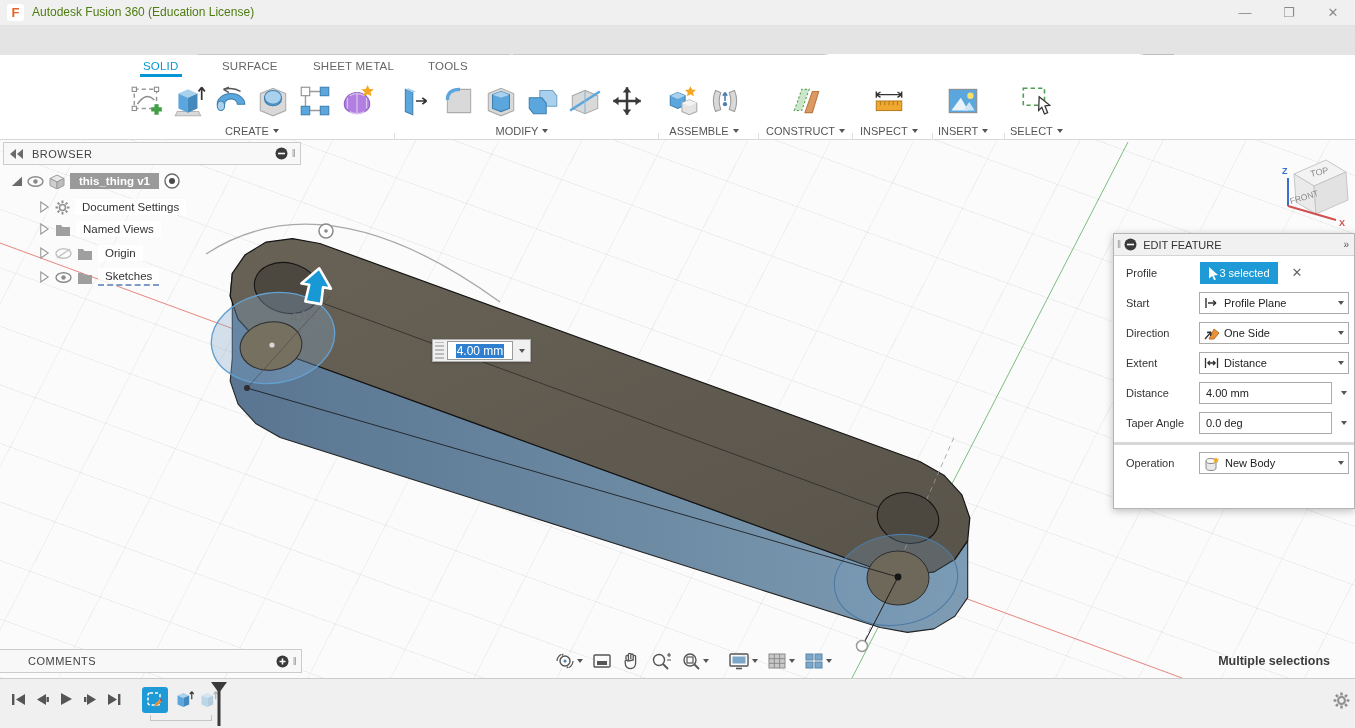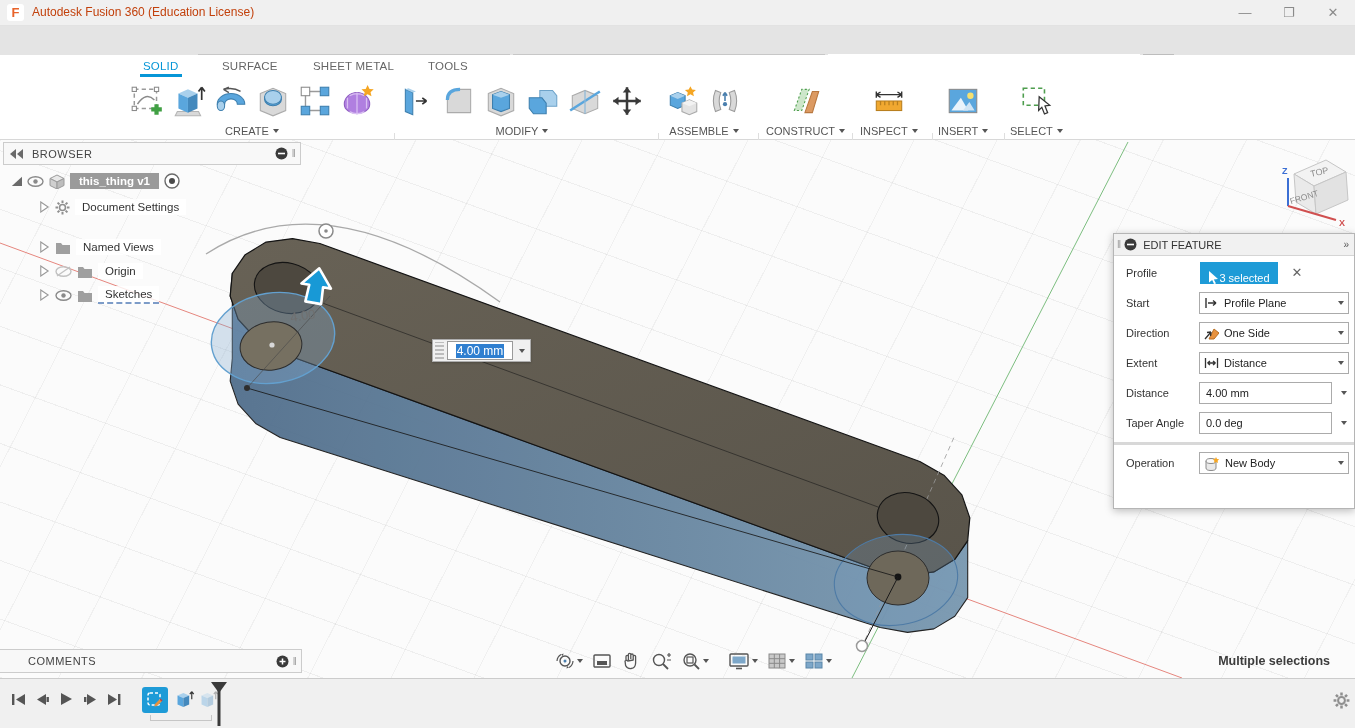--- a/index.html
+++ b/index.html
@@ -5,21 +5,21 @@
   *{box-sizing:border-box;margin:0;padding:0}
   html,body{width:1355px;height:728px;overflow:hidden;font-family:"Liberation Sans",sans-serif;background:#fff;-webkit-font-smoothing:antialiased}
   .abs{position:absolute}
   svg{display:block}
   .caret{display:inline-block;width:0;height:0;border-left:4px solid transparent;border-right:4px solid transparent;border-top:5px solid #555;vertical-align:middle}
   .caret.sm{border-left-width:3px;border-right-width:3px;border-top-width:4px}
 
   
   #titlebar{left:0;top:0;width:1355px;height:26px;background:#f0f0f0;border-bottom:1px solid #e2e2e2}
   #fusion-logo{left:7px;top:4px;width:17px;height:17px;background:#fff;border-radius:3px;color:#e8632a;font-weight:bold;font-size:13px;text-align:center;line-height:17px}
-  #window-title{left:32px;top:5px;font-size:12px;color:#c2410c}
+  #window-title{left:32px;top:5px;font-size:12px;color:#4d7c0f}
   .winbtn{top:0;width:44px;height:25px;color:#8a8a8a;font-size:13px;text-align:center;line-height:25px}
 
   
   #tabrow{left:0;top:26px;width:1355px;height:29px;background:#e4e4e4}
   .qat{top:31px;width:22px;height:20px;display:flex;align-items:center;justify-content:center}
   .doc-tab{top:28px;height:27px;background:#c7c7c7;display:flex;align-items:center;justify-content:center;font-size:12px;color:#4f4f4f;gap:7px}
   .doc-tab.active{background:#fff;color:#333}
   .tab-close{color:#8a8a8a;font-size:13px;position:absolute;right:14px;top:5px}
   #new-tab{left:1143px;top:28px;width:31px;height:27px;background:#bdbdbd;color:#5d5d5d;font-size:18px;text-align:center;line-height:25px}
   .acct-circle{top:30px;width:22px;height:22px;border-radius:50%;display:flex;align-items:center;justify-content:center}
@@ -72,21 +72,21 @@
   #comments-bar{left:0px;top:649px;width:302px;height:24px;background:rgba(248,248,248,.97);border:1px solid #ccc;border-left:none;display:flex;align-items:center;font-size:11px;color:#444}
 
   
   #dlg{left:1113px;top:233px;width:242px;height:276px;background:#fff;border:1px solid #b5b5b5;box-shadow:0 2px 8px rgba(0,0,0,.25)}
   #dlg-hdr{height:22px;background:#f1f1f1;border-bottom:1px solid #d5d5d5;display:flex;align-items:center;font-size:11px;color:#333}
   .dlg-label{position:absolute;left:12px;font-size:11px;color:#333}
   .dropdown{position:absolute;left:85px;width:150px;height:22px;border:1px solid #ababab;background:#fff;display:flex;align-items:center;font-size:11px;color:#222;gap:5px;padding:0 4px}
   .dropdown .caret{margin-left:auto}
   .dinput{position:absolute;left:85px;width:133px;height:22px;border:1px solid #ababab;background:#fff;font-size:11px;color:#222;display:flex;align-items:center;padding:0 6px}
   .dcaret{position:absolute;left:222px;width:16px;height:22px;display:flex;align-items:center;justify-content:center}
-  #profile-btn{position:absolute;left:86px;width:78px;height:22px;background:#1e9bd7;color:#fff;font-size:11px;display:flex;align-items:flex-end;justify-content:center;}
+  #profile-btn{position:absolute;left:86px;width:78px;height:22px;background:#1e9bd7;color:#fff;font-size:11px;display:flex;align-items:center;justify-content:center;}
   #profile-x{position:absolute;left:174px;width:18px;height:22px;color:#666;font-size:13px;text-align:center;line-height:22px}
   #dlg-sep{position:absolute;left:0;top:208px;width:240px;height:3px;background:#d8d8d8}
   #dlg-footer{position:absolute;left:0;top:246px;width:240px;height:29px;background:#f4f4f4;border-top:1px solid #ddd}
   .dlg-btn{position:absolute;top:4px;width:58px;height:20px;background:linear-gradient(#f8f8f8,#e9e9e9);border:1px solid #b3b3b3;border-radius:2px;font-size:11.5px;text-align:center;line-height:18px}
 
   
   #timeline{left:0;top:678px;width:1355px;height:50px;background:#f0f0f0;border-top:1px solid #ccc}
   .play-btn{top:11px;width:20px;height:18px;display:flex;align-items:center;justify-content:center}
   #tl-sketch{left:142px;top:8px;width:26px;height:26px;background:#1e9bd7;border-radius:3px;display:flex;align-items:center;justify-content:center}
   .tl-item{top:9px;width:24px;height:24px;display:flex;align-items:center;justify-content:center}
@@ -581,21 +581,21 @@
         <polygon points="3,1 11,6.5 3,12" fill="#fff" stroke="#9a9a9a" stroke-width="1.2"></polygon>
       </svg>
     <svg width="15" height="15" viewBox="0 0 15 15">
         <circle cx="7.5" cy="7.5" r="3" fill="none" stroke="#8f8f8f" stroke-width="1.6"></circle>
         <g stroke="#8f8f8f" stroke-width="2">
           <path d="M7.5,0.5 v2.5 M7.5,12 v2.5 M0.5,7.5 h2.5 M12,7.5 h2.5 M2.6,2.6 l1.8,1.8 M10.6,10.6 l1.8,1.8 M12.4,2.6 l-1.8,1.8 M4.4,10.6 l-1.8,1.8"></path>
         </g>
       </svg>
     <span class="tree-label">Document Settings</span>
   </div>
-  <div class="tree-row" style="margin-left:28px;margin-top:18px">
+  <div class="tree-row" style="margin-left:28px;margin-top:0">
     <svg class="exp" viewBox="0 0 13 13">
         <polygon points="3,1 11,6.5 3,12" fill="#fff" stroke="#9a9a9a" stroke-width="1.2"></polygon>
       </svg>
     <svg width="16" height="13" viewBox="0 0 16 13">
         <path d="M1,2 h5 l1.5,2 H15 v9 H1 z" fill="#9f9f9f"></path>
       </svg>
     <span class="tree-label">Named Views</span>
   </div>
   <div class="tree-row" style="margin-left:28px;margin-top:2px">
     <svg class="exp" viewBox="0 0 13 13">

